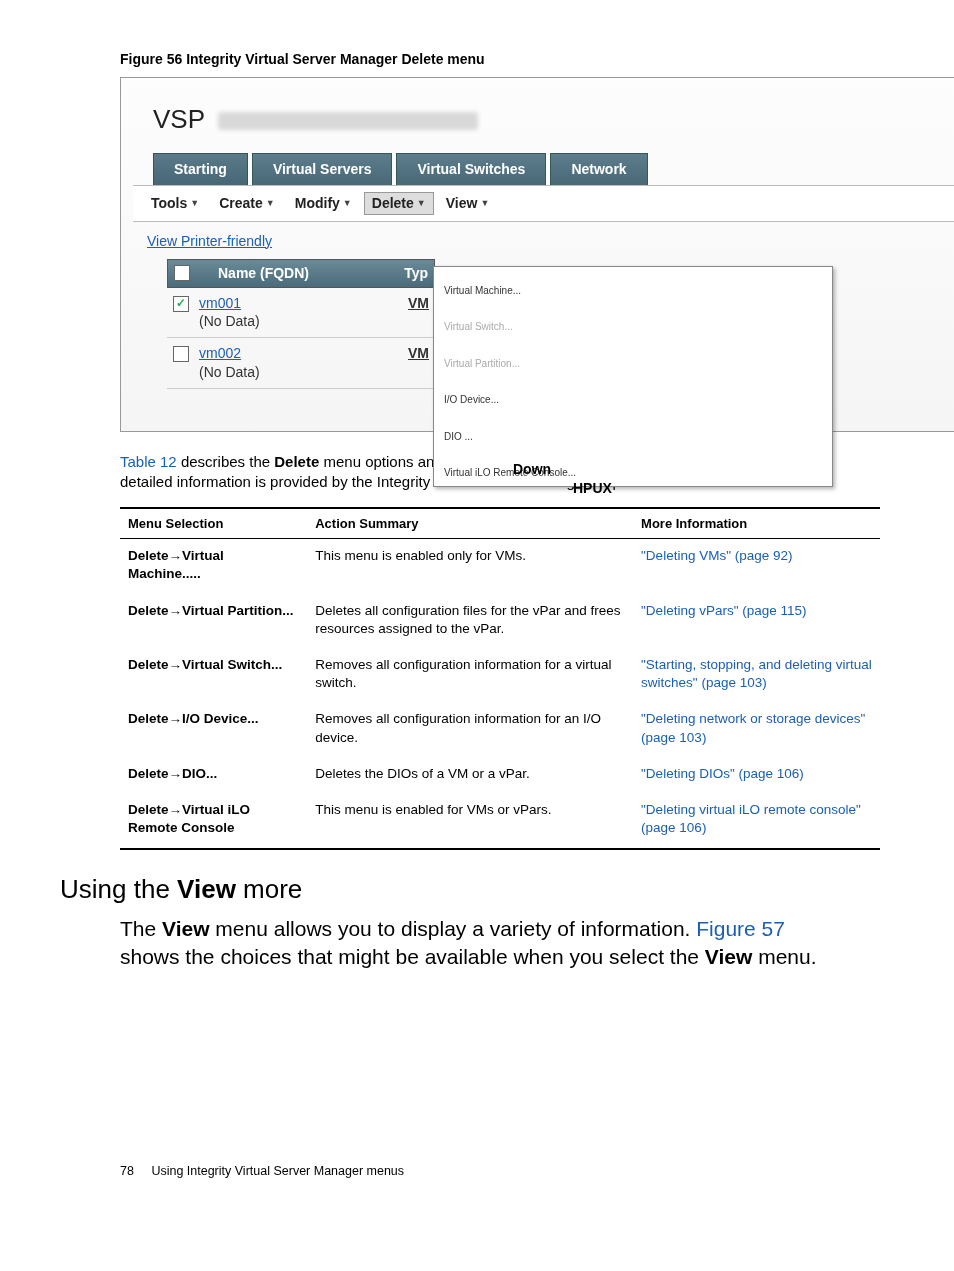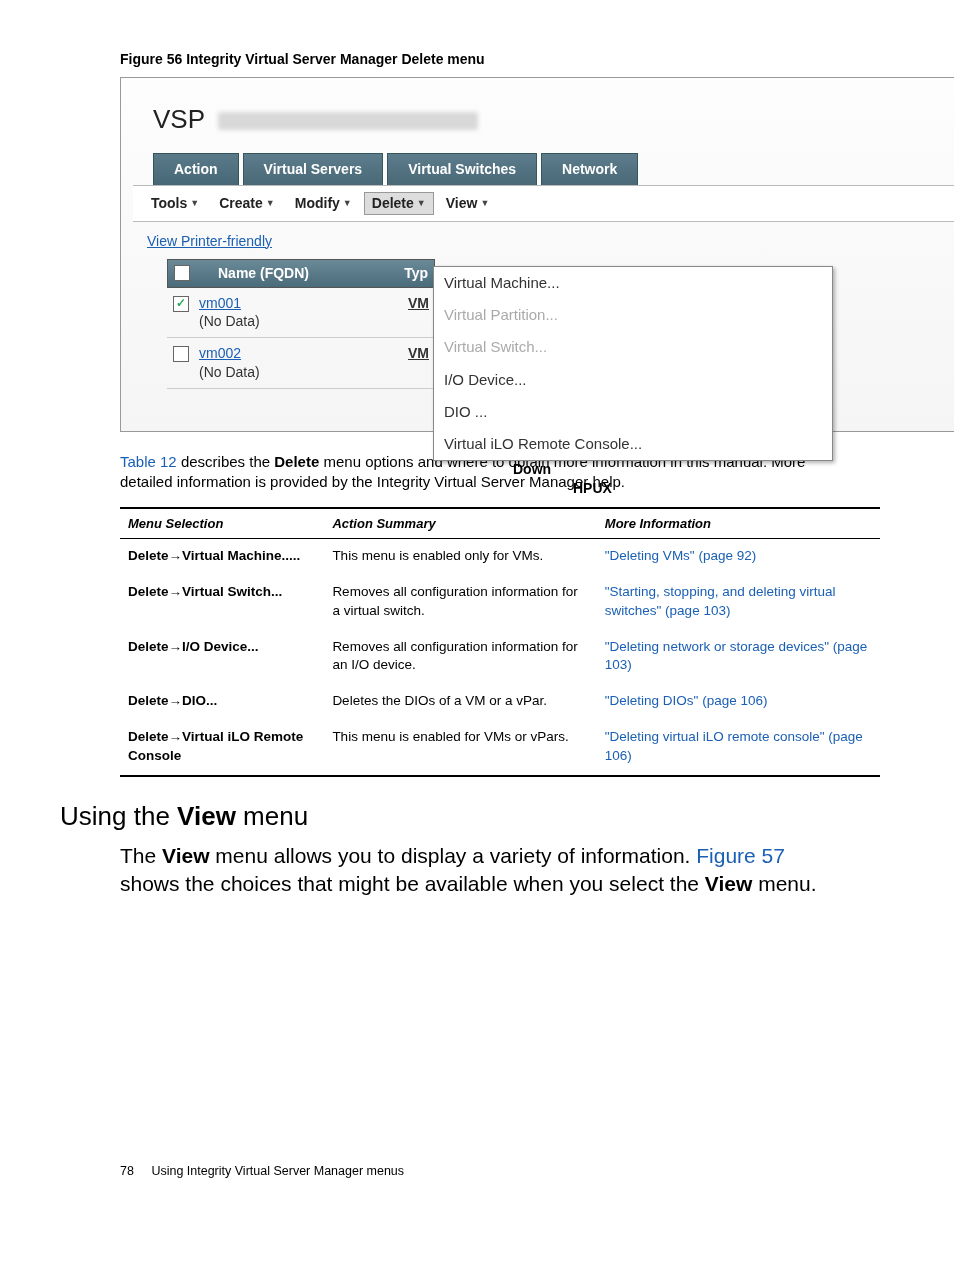--- a/index.html
+++ b/index.html
@@ -20,30 +20,30 @@
   .printer-link { color:#1a5fb4; text-decoration:underline; font-size:14px;}
   .table-area { margin-top: 8px; }
   .th-row { display:flex; align-items:center; gap:28px; background:linear-gradient(#6a8a98,#4a6b7a); color:#fff; font-weight:bold; padding: 4px 6px; border:1px solid #555; width: 268px; margin-left:20px;}
   .th-row .chk { width:16px;height:16px;background:#fff;border:1px solid #666;}
   .data-row { display:flex; align-items:flex-start; gap:10px; padding: 6px 6px; width: 268px; margin-left:20px; border-bottom:1px solid #ccc;}
   .data-row .chk { width:16px;height:16px;background:#fff;border:1px solid #666; display:inline-flex; align-items:center; justify-content:center; font-size:12px; color:#2a5; font-weight:bold; margin-top:2px;}
   .vm-link { color:#1a5fb4; text-decoration:underline; }
   .vm-sub { color:#333; font-size:14px; }
   .vmtype { font-weight:bold; color:#333;text-decoration:underline; }
   .dropdown { position:absolute; left:300px; top:44px; width:400px; background:#fff; border:1px solid #888; box-shadow:2px 2px 4px rgba(0,0,0,0.3);}
-  .dropdown div { padding: 6px 10px; color:#333; font-size:15px;}
+  .dropdown div { padding: 6px 10px; color:#333; font-size:10px;margin-top:11px;}
   .dropdown div.disabled { color:#aaa; }
   .extra-line { position:absolute; left:380px; top:238px; font-size:14px; color:#000;}
   .extra-line .down { font-weight:bold; }
   .edge-dot { position:absolute; right:-1px; top:104px; width:8px; height:20px; background:#b33; }
   .body-text { margin: 20px 0 14px 60px; width:720px; font-size:15px;}
   .body-text .tlink { color:#1a5fb4; }
   .table-caption { font-weight:bold; font-size:14px; margin: 8px 0 6px 60px;}
   table.opts { border-collapse: collapse; width:760px; margin-left:60px; border-top: 2px solid #000; border-bottom: 2px solid #000;}
-  table.opts th { text-align:left; font-size:13px; padding: 6px 8px; border-bottom: 1.5px solid #000; font-style: italic;}
+  table.opts th { text-align:left; font-size:13px; padding: 6px 8px; border-bottom: 1.5px solid #000;}
   table.opts td { vertical-align: top; font-size:13.5px; padding: 8px 8px 10px 8px;}
   table.opts td:first-child { font-weight:bold;}
   .xlink { color:#1a5fb4; }
   h2.sect { font-family: Arial; font-size: 26px; font-weight: normal; margin: 22px 0 8px 0px;}
   h2.sect b { font-weight: bold;}
   .view-para { margin-left:60px; width:720px; font-size:21px;}
   .footer { position: absolute; left:60px; bottom:40px; font-size:12.5px;}
   .footer span:first-child { margin-right: 14px;}
   .page { position:relative; min-height: 1170px;}
 </style>
@@ -52,21 +52,21 @@
 <div class="page">
 
 <div class="figure-caption">Figure 56 Integrity Virtual Server Manager Delete menu</div>
 
 <div class="screenshot">
   <div class="title-bar">
     <span>VSP</span>
     <span class="blur"></span>
   </div>
   <div class="tab-row">
-    <div class="tab">Action</div>
+    <div class="tab">Starting</div>
     <div class="tab inactive">Virtual Servers</div>
     <div class="tab inactive">Virtual Switches</div>
     <div class="tab inactive">Network</div>
   </div>
   <div class="menu-row">
     <span class="menu-item">
           <span>Tools</span>
           <span class="down-tri">▼</span>
         </span>
     <span class="menu-item">
@@ -107,22 +107,22 @@
         <span style="flex:1">
           <span class="vm-link">vm002</span><br>
           <span class="vm-sub">(No Data)</span>
         </span>
         <span class="vmtype">VM</span>
       </div>
     </div>
 
     <div class="dropdown">
       <div>Virtual Machine...</div>
+      <div class="disabled">Virtual Switch...</div>
       <div class="disabled">Virtual Partition...</div>
-      <div class="disabled">Virtual Switch...</div>
       <div>I/O Device...</div>
       <div>DIO ...</div>
       <div>Virtual iLO Remote Console...</div>
     </div>
     <div class="extra-line">
       <span class="down" style="font-weight:bold">Down</span>
       <br>
       <span style="margin-left:60px; font-weight:bold">HPUX</span>
     </div>
     <div class="edge-dot"></div>
@@ -142,20 +142,25 @@
       <th>More Information</th>
     </tr>
   </thead>
   <tbody id="opts-body">
         <tr>
           <td>Delete→Virtual Machine.....</td>
           <td>This menu is enabled only for VMs.</td>
           <td><span class="xlink">"Deleting VMs" (page 92)</span></td>
         </tr>
         <tr>
+          <td>Delete→Virtual Partition...</td>
+          <td>Deletes all configuration files for the vPar and frees resources assigned to the vPar.</td>
+          <td><span class="xlink">"Deleting vPars" (page 115)</span></td>
+        </tr>
+        <tr>
           <td>Delete→Virtual Switch...</td>
           <td>Removes all configuration information for a virtual switch.</td>
           <td><span class="xlink">"Starting, stopping, and deleting virtual switches" (page 103)</span></td>
         </tr>
         <tr>
           <td>Delete→I/O Device...</td>
           <td>Removes all configuration information for an I/O device.</td>
           <td><span class="xlink">"Deleting network or storage devices" (page 103)</span></td>
         </tr>
         <tr>
@@ -165,21 +170,21 @@
         </tr>
         <tr>
           <td>Delete→Virtual iLO Remote Console</td>
           <td>This menu is enabled for VMs or vPars.</td>
           <td><span class="xlink">"Deleting virtual iLO remote console" (page 106)</span></td>
         </tr>
       </tbody>
 </table>
 
 <h2 class="sect">
-  <span>Using the </span><b>View</b><span> menu</span>
+  <span>Using the </span><b>View</b><span> more</span>
 </h2>
 
 <p class="view-para">
   <span>The </span><b>View</b><span> menu allows you to display a variety of information. </span><span class="xlink">Figure 57</span><span> shows the choices that might be available when you select the </span><b>View</b><span> menu.</span>
 </p>
 
 <div class="footer">
   <span>78</span>
   <span>Using Integrity Virtual Server Manager menus</span>
 </div>

